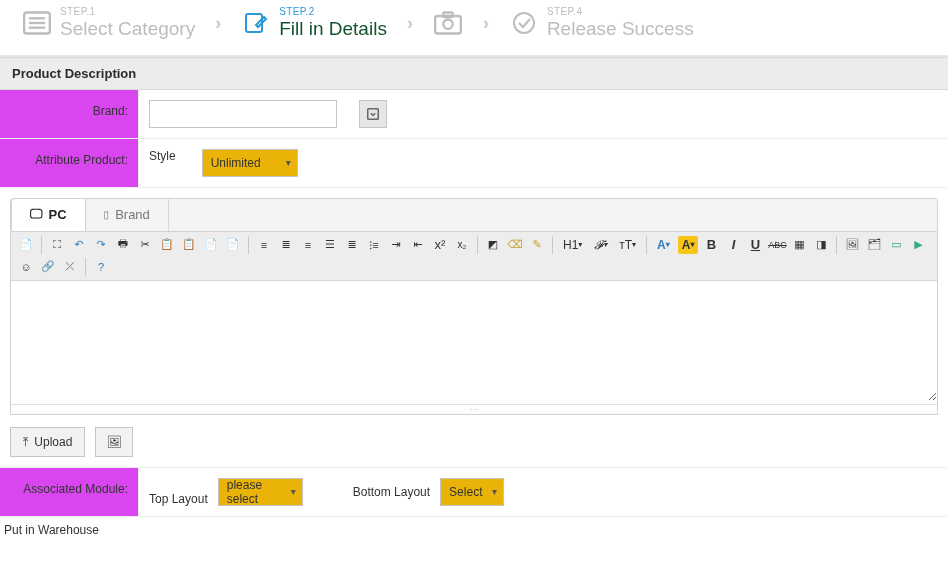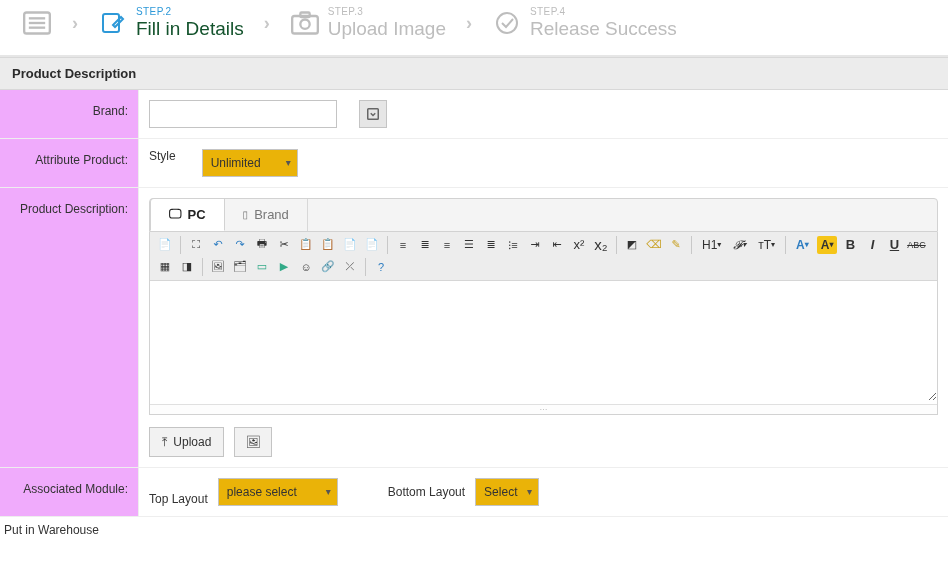--- a/index.html
+++ b/index.html
@@ -16,21 +16,21 @@
 .step.active .step-num { color:#2e99d8; }
 .step.active .step-name { color:#14532d; }
 .step.active .ico svg { stroke:#2e99d8; fill:#2e99d8; }
 .step .ico svg { stroke:#bdbdbd; fill:none; stroke-width:2; }
 .step.active .ico svg { stroke:#2e99d8; fill:none; }
 .separator { color:#c8c8c8; font-size:18px; font-weight:bold; }
 
 
 .section-header { background:#ececec; padding:8px 12px; font-weight:bold; font-size:13px; color:#2b2b2b; border-top:1px solid #d8d8d8; border-bottom:1px solid #d8d8d8; }
 .form-row { display:flex; min-height:42px; border-bottom:1px solid #eee; }
-.form-row .label { width:139px; text-align:right; padding:14px 10px 10px 4px; color:#333; font-size:12px; border-right:1px solid #eee; background:#f0abfc; }
+.form-row .label { width:139px; text-align:right; padding:14px 10px 10px 4px; color:#333; font-size:12px; border-right:1px solid #eee; background:#d946ef; }
 .form-row .field { flex:1; padding:10px 10px; display:flex; align-items:flex-start; gap:22px; flex-wrap:wrap; }
 .form-row.big .field { display:block; }
 
 
 .text-input { height:28px; width:188px; border:1px solid #c4c4c4; padding:4px 6px; font-size:12px; }
 .btn-square { width:28px; height:28px; border:1px solid #c4c4c4; background:#e6e6e6; display:inline-flex; align-items:center; justify-content:center; cursor:pointer; }
 .btn-square svg { width:12px; height:12px; stroke:#666; fill:none; stroke-width:2; }
 
 .select { height:28px; border:1px solid #c4c4c4; padding:3px 22px 3px 8px; font-size:12px; background:#eab308; position:relative; cursor:pointer; display:inline-flex; align-items:center; }
 .select::after { content:"▾"; position:absolute; right:6px; color:#555; font-size:10px; }
@@ -65,20 +65,24 @@
 <div class="steps-bar">
   <div class="step">
     <div class="ico">
       <svg viewBox="0 0 24 20">
           <rect x="1" y="1" width="22" height="18" rx="2"></rect>
           <line x1="5" y1="6" x2="19" y2="6"></line>
           <line x1="5" y1="10" x2="19" y2="10"></line>
           <line x1="5" y1="14" x2="19" y2="14"></line>
         </svg>
     </div>
+    <div class="step-label">
+      <span class="step-num">STEP.1</span>
+      <span class="step-name">Select Category</span>
+    </div>
   </div>
   <span class="separator">›</span>
   <div class="step active">
     <div class="ico">
       <svg viewBox="0 0 24 24">
           <rect x="2" y="3" width="16" height="18" rx="2"></rect>
           <path d="M20 6 L22 8 L14 16 L12 14 Z"></path>
         </svg>
     </div>
     <div class="step-label">
@@ -87,24 +91,20 @@
     </div>
   </div>
   <span class="separator">›</span>
   <div class="step">
     <div class="ico">
       <svg viewBox="0 0 24 20">
           <rect x="1" y="4" width="22" height="15" rx="2"></rect>
           <circle cx="12" cy="11" r="4"></circle>
           <rect x="8" y="1" width="8" height="4" rx="1"></rect>
         </svg>
-    </div>
-    <div class="step-label">
-      <span class="step-num">STEP.3</span>
-      <span class="step-name">Upload Image</span>
     </div>
   </div>
   <span class="separator">›</span>
   <div class="step">
     <div class="ico">
       <svg viewBox="0 0 24 24">
           <circle cx="12" cy="12" r="10"></circle>
           <path d="M7 12 L11 16 L18 8"></path>
         </svg>
     </div>
@@ -134,21 +134,20 @@
   <div class="label">Attribute Product:</div>
   <div class="field">
     <span class="inline-label">Style</span>
     <span class="select" style="width:96px">
         <span>Unlimited</span>
       </span>
   </div>
 </div>
 
 <div class="form-row big">
-  <div class="label">Product Description:</div>
   <div class="field">
 
     <div class="tabs">
       <div class="tab active">
         <span>🖵</span>
         <span>PC</span>
       </div>
       <div class="tab">
         <span style="font-size:10px">▯</span>
         <span>Brand</span>
@@ -171,21 +170,21 @@
         <span class="tb-sep"></span>
         <span class="tb-btn">≡</span>
         <span class="tb-btn">≣</span>
         <span class="tb-btn">≡</span>
         <span class="tb-btn">☰</span>
         <span class="tb-btn">≣</span>
         <span class="tb-btn">⁝≡</span>
         <span class="tb-btn">⇥</span>
         <span class="tb-btn">⇤</span>
         <span class="tb-btn" style="font-size:13px">x²</span>
-        <span class="tb-btn" style="font-size:15px">x₂</span>
+        <span class="tb-btn" style="font-size:10px">x₂</span>
         <span class="tb-sep"></span>
         <span class="tb-btn">◩</span>
         <span class="tb-btn" style="color:#c9a227">⌫</span>
         <span class="tb-btn" style="color:#c9a227">✎</span>
         <span class="tb-sep"></span>
         <span class="tb-btn tb-wide">
             <span>H1</span>
             <span style="font-size:8px">▾</span>
           </span>
         <span class="tb-btn tb-wide" style="font-style:italic">
@@ -236,21 +235,21 @@
       </span>
     </div>
   </div>
 </div>
 
 <div class="form-row">
   <div class="label">Associated Module:</div>
   <div class="field" style="gap:50px;">
     <div style="display:flex;align-items:flex-end;gap:6px">
       <span class="inline-label">Top Layout</span>
-      <span class="select" style="width:120px">
+      <span class="select" style="width:85px">
           <span>please select</span>
         </span>
     </div>
     <div style="display:flex;align-items:center;gap:6px">
       <span class="inline-label">Bottom Layout</span>
       <span class="select" style="width:64px">
           <span>Select</span>
         </span>
     </div>
   </div>

